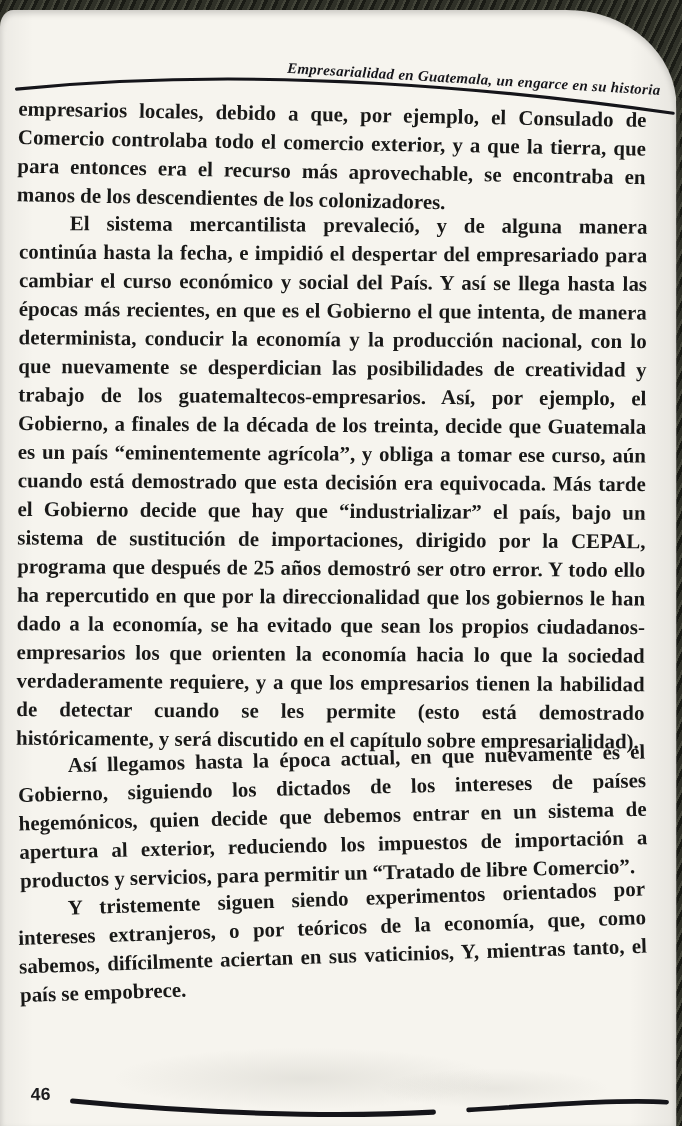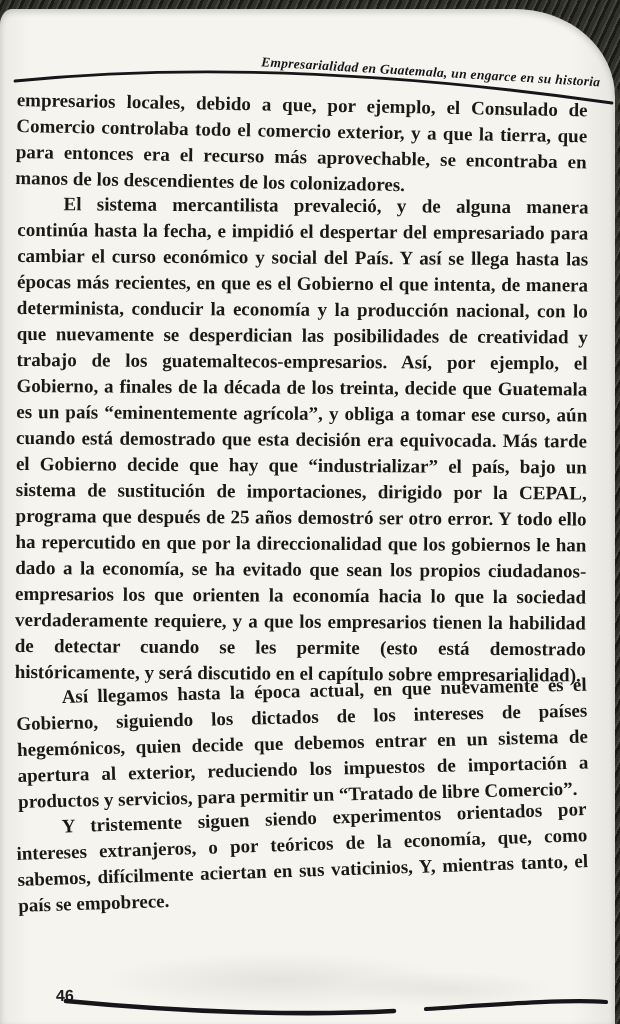--- a/index.html
+++ b/index.html
@@ -60,21 +60,21 @@
     color: #191918;
   }
   .para.indent { text-indent: 46px; }
   .p1 { transform: rotate(1.05deg);  transform-origin: 0 0; }
   .p2 { transform: rotate(0.35deg);  transform-origin: 0 20%; }
   .p3 { transform: rotate(-1.35deg); transform-origin: 0 50%; }
   .p4 { transform: rotate(-1.9deg);  transform-origin: 0 50%; }
 
   .page-number {
     position: absolute;
-    left: 56px; top: 978px;
+    left: 28px; top: 978px;
     font-family: "Liberation Sans", sans-serif;
     font-weight: bold;
     font-size: 16px;
     color: #1c1c1e;
     transform: rotate(-0.8deg);
   }
 
   .edge-shadow {
     position: absolute;
     right: 2px; top: 88px;

